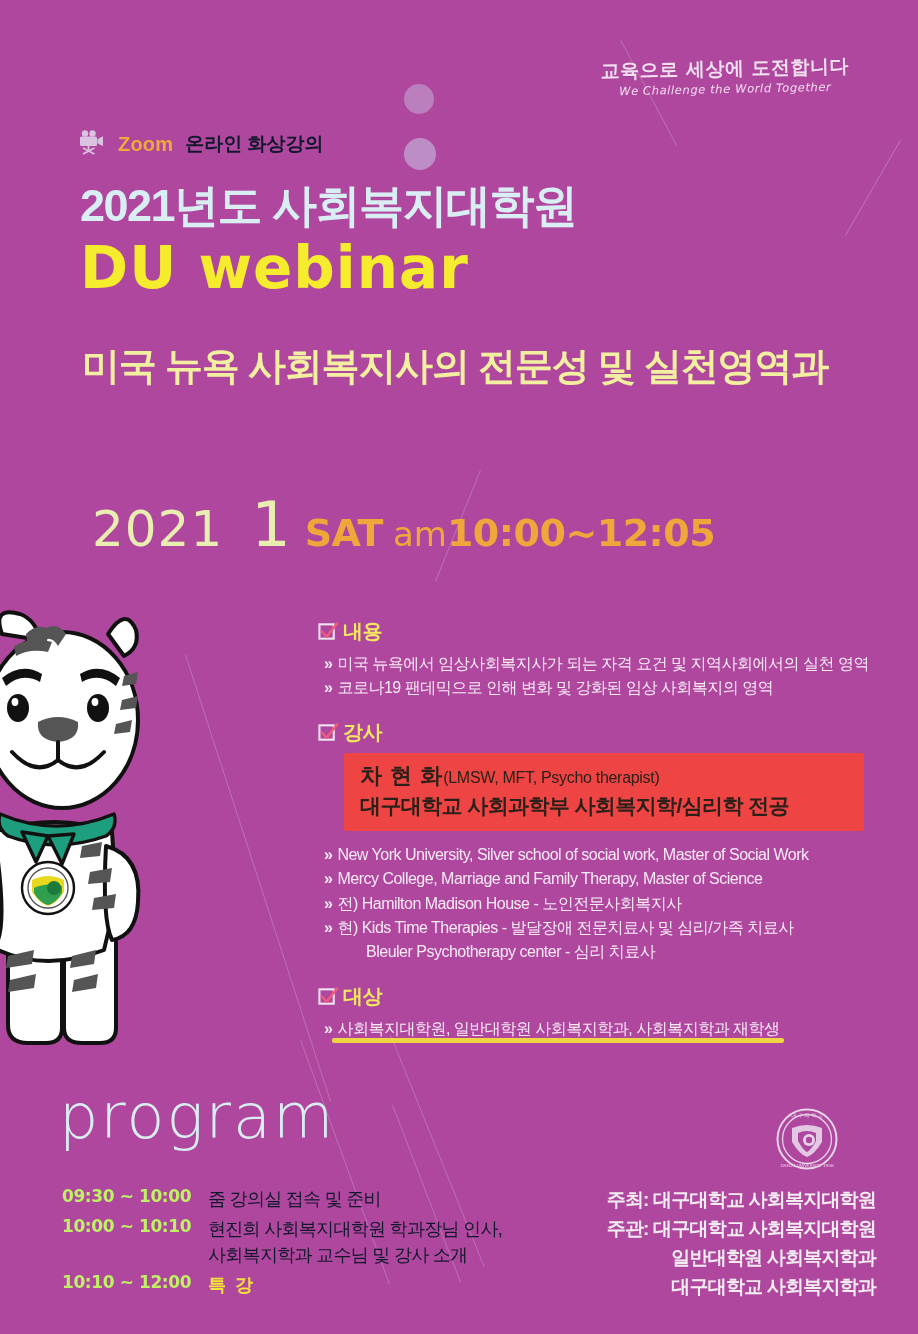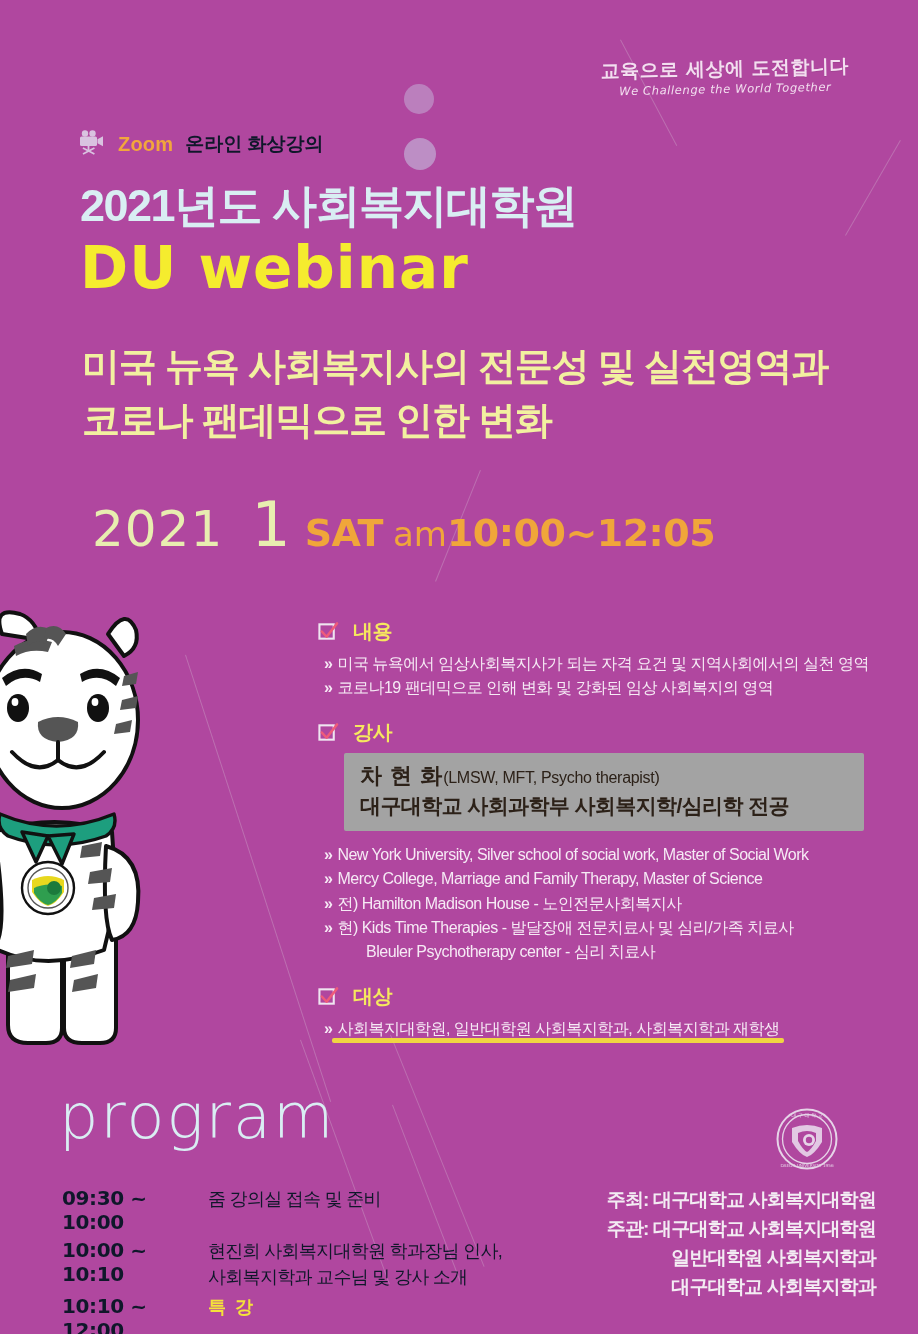--- a/index.html
+++ b/index.html
@@ -80,34 +80,34 @@
   .dw{font-size:38px;color:#f0a63a;font-weight:800;margin-left:14px;letter-spacing:-.5px;
       font-family:"DejaVu Sans",sans-serif;}
   .dam{font-size:34px;color:#f0a63a;font-weight:400;margin-left:10px;
        font-family:"DejaVu Sans",sans-serif;}
   .dtm{font-size:38px;color:#f0a63a;font-weight:800;letter-spacing:-.5px;
        font-family:"DejaVu Sans",sans-serif;}
 
   
   #info{position:absolute;left:318px;top:618px;width:565px;}
   .sec{margin-bottom:18px;}
-  .sec-head{display:flex;align-items:center;gap:14px;margin-bottom:7px;}
+  .sec-head{display:flex;align-items:center;gap:4px;margin-bottom:7px;}
   .chk{width:21px;height:21px;position:relative;flex:0 0 auto;}
   .sec-title{font-size:20px;font-weight:700;color:#f6e85e;letter-spacing:-.4px;}
   .bul{
     font-size:16px;color:#f6eaf5;line-height:1.52;letter-spacing:-.5px;
     padding-left:22px;text-indent:-16px;white-space:nowrap;
   }
   .bul::before{content:"\00BB";margin-right:5px;color:#f6eaf5;font-weight:700;}
   .bul.nobul{text-indent:0;padding-left:48px;}
   .bul.nobul::before{content:"";margin:0;}
 
   
   .card{
-    background:#a3a3a3;border-radius:2px;margin:6px 0 12px 26px;
+    background:#ef4444;border-radius:2px;margin:6px 0 12px 26px;
     padding:9px 14px 11px 16px;width:520px;box-sizing:border-box;
   }
   .card-l1{font-size:19px;color:#2c2118;line-height:1.25;letter-spacing:-.3px;}
   .card-l1 b{font-size:22px;font-weight:800;letter-spacing:1px;}
   .card-l1 .deg{font-size:16px;}
   .card-l2{font-size:21px;font-weight:800;color:#2c2118;letter-spacing:-.6px;margin-top:3px;}
 
   .hl-wrap{position:relative;display:inline-block;}
   .hl-wrap .hl{
     position:absolute;left:14px;right:-4px;bottom:-2px;height:5px;
@@ -116,21 +116,21 @@
 
   
   #prog-title{
     position:absolute;left:59px;top:1080px;
     font-size:62px;color:#d9eef3;letter-spacing:2px;font-weight:300;
     font-family:"DejaVu Sans",sans-serif;
   }
   #sched{position:absolute;left:62px;top:1186px;width:470px;}
   .srow{display:flex;margin-bottom:4px;}
   .stime{
-    width:146px;flex:0 0 146px;font-size:20px;font-weight:800;color:#0f172a;
+    width:146px;flex:0 0 146px;font-size:17px;font-weight:800;color:#bef264;
     letter-spacing:-.4px;font-family:"DejaVu Sans",sans-serif;
   }
   .sdesc{font-size:18px;color:#0f172a;letter-spacing:-.7px;line-height:1.45;}
   .sdesc.hlt{color:#f5e23a;font-weight:700;letter-spacing:2px;}
 
   
   #org{position:absolute;right:42px;top:1186px;text-align:right;}
   .orow{font-size:19px;font-weight:700;color:#f3ecf3;letter-spacing:-.8px;line-height:1.52;}
 
   
@@ -177,21 +177,20 @@
     <span class="zk">온라인 화상강의</span>
   </div>
 
   <div id="head">
     <div class="h-line1">2021년도 사회복지대학원</div>
     <div class="h-line2">DU webinar</div>
   </div>
 
   <div id="subhead">
     <div class="sub-l">미국 뉴욕 사회복지사의 전문성 및 실천영역과</div>
-    <div class="sub-l">코로나 팬데믹으로 인한 변화</div>
   </div>
 
   <div id="date">
     <span class="dy">2021</span>
     <span class="dm">1</span>
     <span class="dw">SAT</span>
     <span class="dam">am</span>
     <span class="dtm">10:00~12:05</span>
   </div>
 

